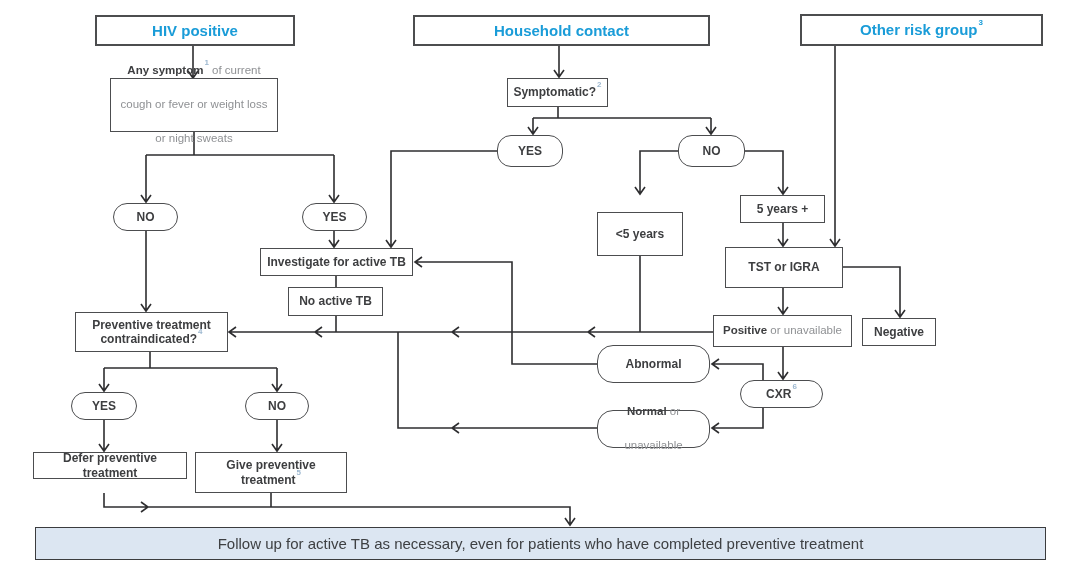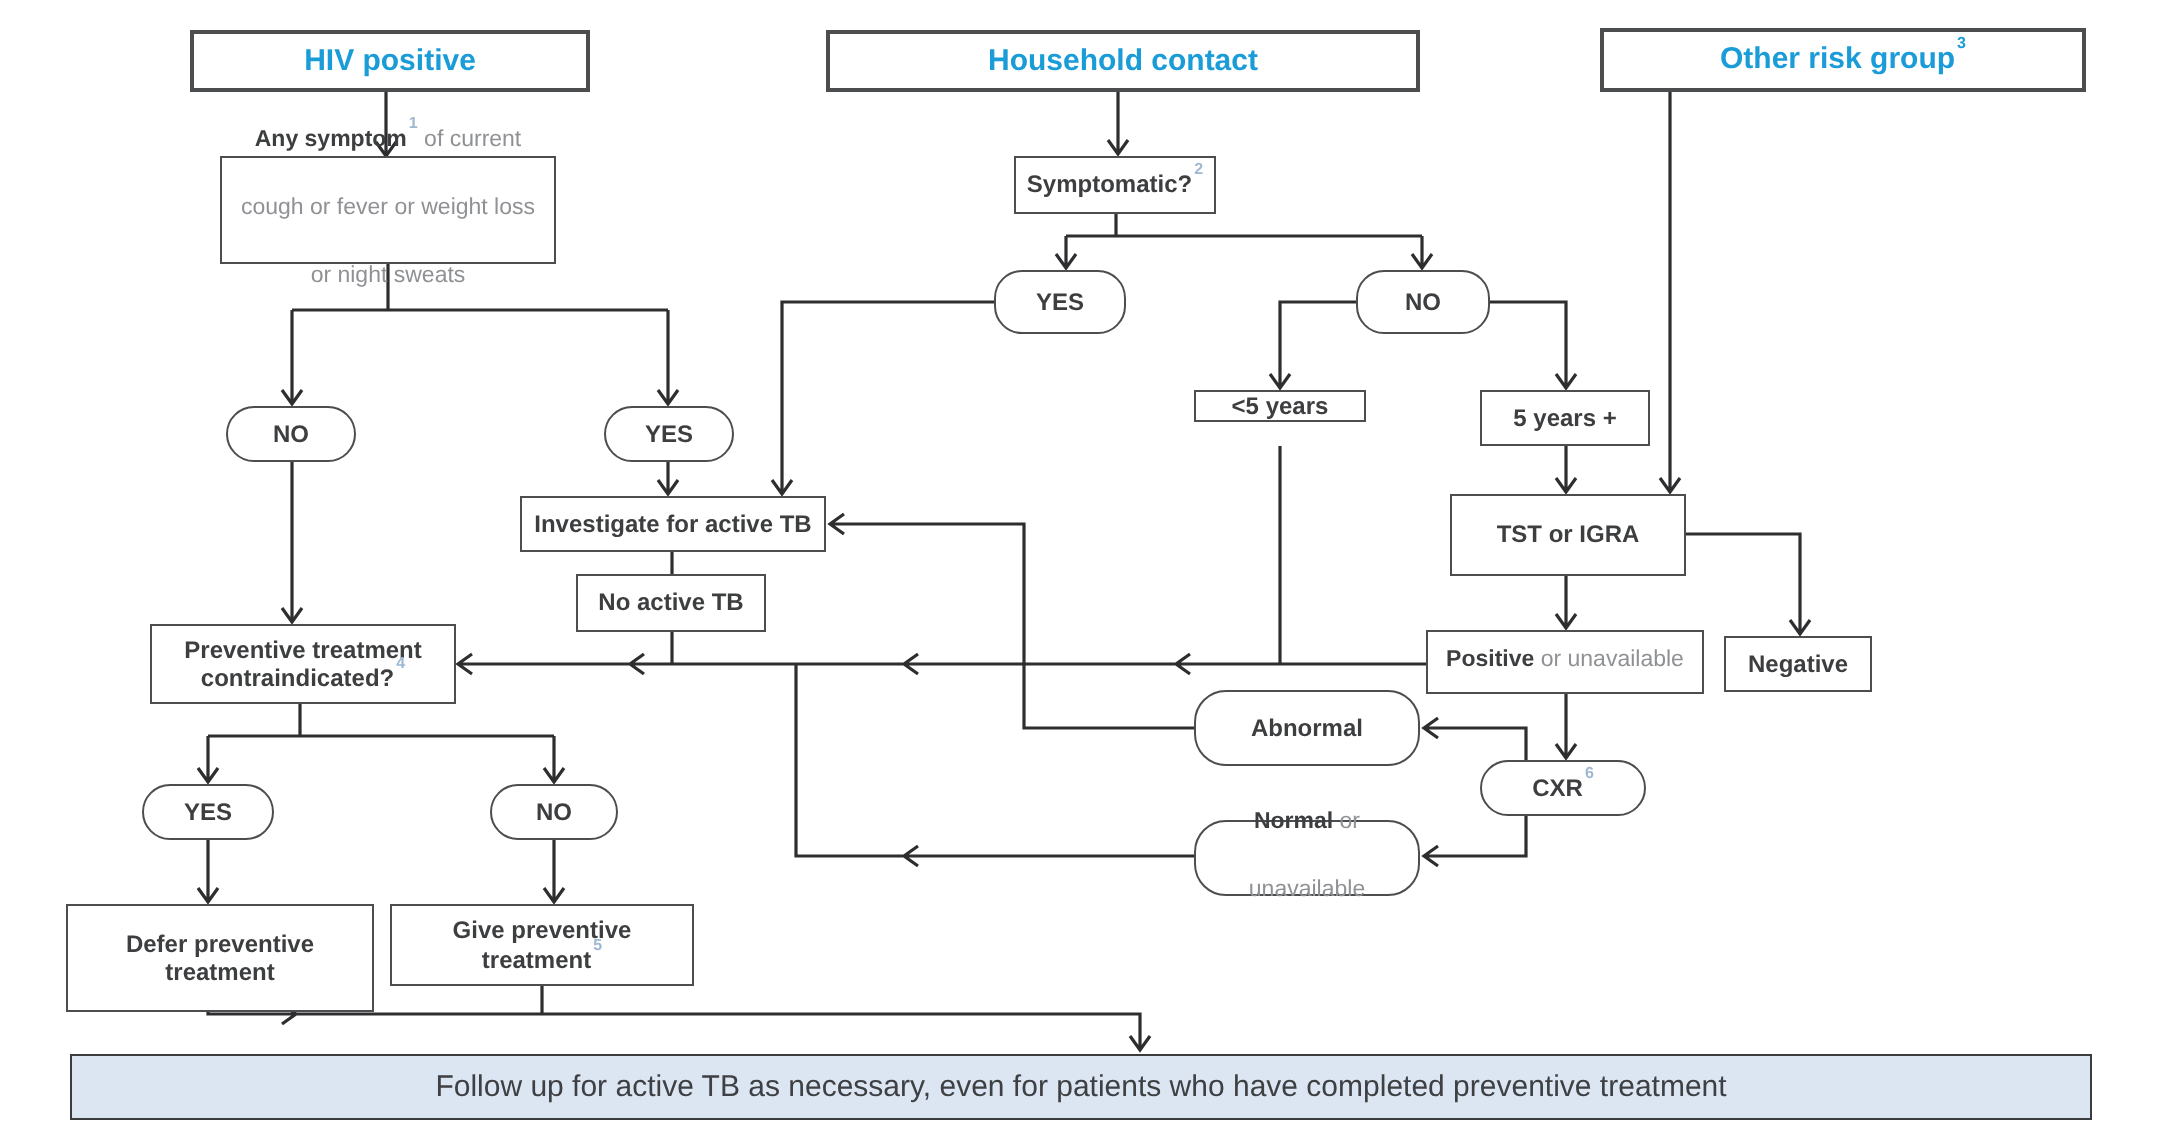--- a/index.html
+++ b/index.html
@@ -85,21 +85,21 @@
 
   <div class="node" style="left:507px;top:78px;width:101px;height:29px;">
     <span><span>Symptomatic?</span><sup class="fn">2</sup></span>
   </div>
   <div class="node pill" style="left:497px;top:135px;width:66px;height:32px;">
     <span>YES</span>
   </div>
   <div class="node pill" style="left:678px;top:135px;width:67px;height:32px;">
     <span>NO</span>
   </div>
-  <div class="node" style="left:597px;top:195px;width:86px;height:16px;">
+  <div class="node" style="left:597px;top:212px;width:86px;height:44px;">
     <span>&lt;5 years</span>
   </div>
   <div class="node" style="left:740px;top:195px;width:85px;height:28px;">
     <span>5 years +</span>
   </div>
   <div class="node" style="left:725px;top:247px;width:118px;height:41px;">
     <span>TST or IGRA</span>
   </div>
 
   <div class="node" style="left:260px;top:248px;width:153px;height:28px;">
@@ -130,21 +130,21 @@
     <span class="ln"><b>Normal</b><span class="gray"> or</span></span>
     <span class="ln gray">unavailable</span>
   </div>
 
   <div class="node pill" style="left:71px;top:392px;width:66px;height:28px;">
     <span>YES</span>
   </div>
   <div class="node pill" style="left:245px;top:392px;width:64px;height:28px;">
     <span>NO</span>
   </div>
-  <div class="node" style="left:33px;top:452px;width:154px;height:54px;">
+  <div class="node" style="left:33px;top:452px;width:154px;height:27px;">
     <span class="ln">Defer preventive</span>
     <span class="ln">treatment</span>
   </div>
   <div class="node" style="left:195px;top:452px;width:152px;height:41px;">
     <span class="ln">Give preventive</span>
     <span class="ln"><span>treatment</span><sup class="fn">5</sup></span>
   </div>
 
   <div class="node bar" style="left:35px;top:527px;width:1011px;height:33px;">
     <span>Follow up for active TB as necessary, even for patients who have completed preventive treatment</span>

